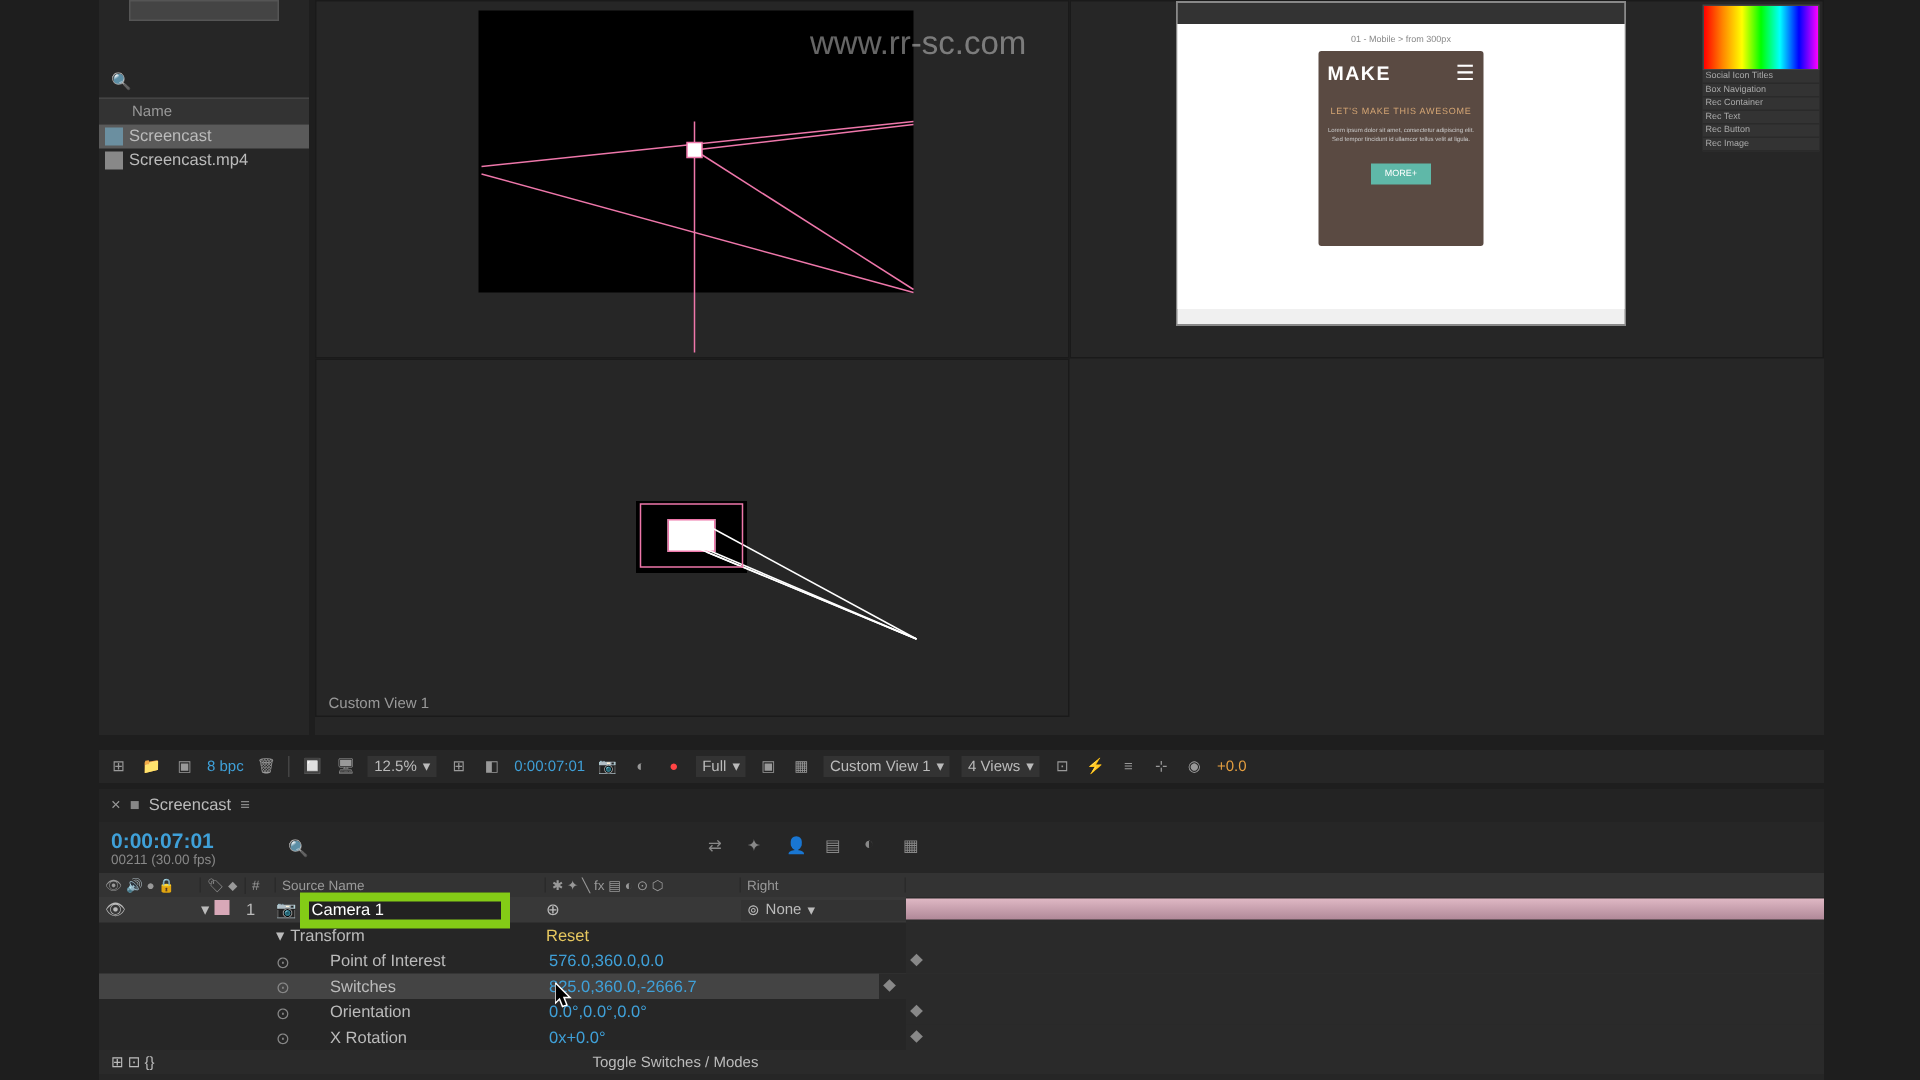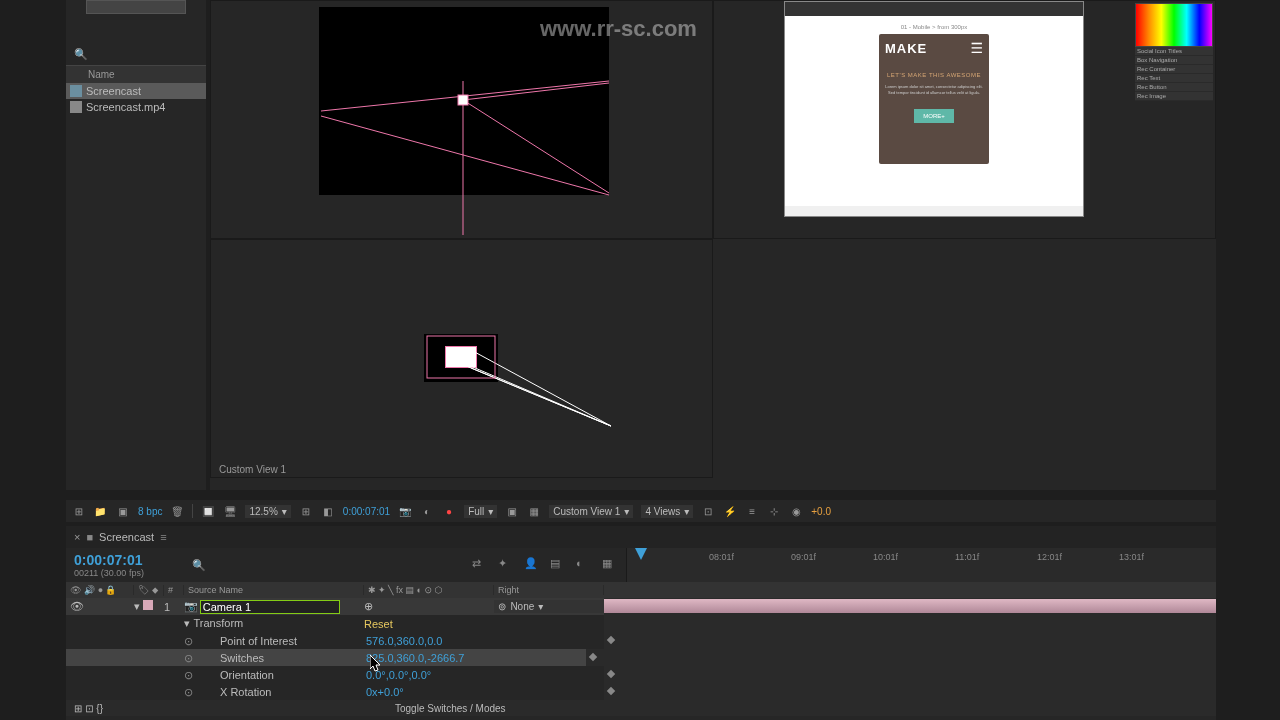--- a/index.html
+++ b/index.html
@@ -1,17 +1,17 @@
 <!DOCTYPE html>
 <html><head>
 <meta charset="utf-8">
 <style>
 * { margin: 0; padding: 0; box-sizing: border-box; font-family: Arial, sans-serif; }
 body { width: 1280px; height: 720px; background: #1e1e1e; color: #bbb; font-size: 11px; overflow: hidden; position: relative; }
-.watermark-url { position: absolute; top: 16px; left: 540px; color: rgba(255,255,255,0.4); font-size: 22px; font-weight: bold; z-index: 100; }
+.watermark-url { position: absolute; top: 16px; left: 540px; color: rgba(255,255,255,0.4); font-size: 22px; font-weight: normal; z-index: 100; }
 .project-panel { position: absolute; left: 66px; top: 0; width: 140px; height: 490px; background: #262626; }
 .thumb-preview { width: 100px; height: 14px; background: #444; margin: 0 auto 30px; border: 1px solid #555; }
 .search-row { padding: 4px 8px; display: flex; align-items: center; gap: 4px; }
 .search-row input { background: transparent; border: none; color: #999; width: 100px; font-size: 11px; outline: none; }
 .col-header { background: #333; padding: 3px 22px; color: #999; font-size: 10px; border-top: 1px solid #444; }
 .project-item { display: flex; align-items: center; padding: 2px 4px; gap: 4px; font-size: 11px; }
 .project-item.selected { background: #5a5a5a; }
 .comp-icon { width: 12px; height: 12px; background: #6b8fa0; }
 .mp4-icon { width: 12px; height: 12px; background: #888; }
 .viewports { position: absolute; left: 210px; top: 0; width: 1006px; height: 490px; background: #262626; }
@@ -52,21 +52,21 @@
 .tl-search { flex: 0 0 260px; display: flex; align-items: center; padding: 0 6px; }
 .tl-icons { flex: 0 0 180px; display: flex; align-items: center; gap: 10px; justify-content: flex-end; padding-right: 8px; }
 .tl-icon { width: 16px; height: 16px; color: #888; }
 .tl-ruler { flex: 1; position: relative; background: #2a2a2a; border-left: 1px solid #1a1a1a; display: flex; align-items: center; padding: 0 4px; }
 .ruler-tick { position: absolute; top: 4px; color: #888; font-size: 9px; }
 .playhead { position: absolute; left: 8px; top: 0; width: 12px; height: 12px; background: #3fa0d8; clip-path: polygon(0 0, 100% 0, 50% 100%); }
 .tl-cols { display: flex; height: 16px; background: #333; font-size: 9px; color: #999; align-items: center; }
 .tl-cols .seg { padding: 0 4px; border-right: 1px solid #2a2a2a; }
 .tl-row { display: flex; height: 17px; align-items: center; font-size: 11px; }
 .layer-row { background: #383838; }
-.layer-name-input { background: #222; color: #fff; border: 1px solid #84cc16; font-size: 11px; width: 140px; padding: 0 2px; }
+.layer-name-input { background: #222; color: #fff; border: 6px solid #84cc16; font-size: 11px; width: 140px; padding: 0 2px; }
 .prop-label { color: #bbb; width: 130px; padding-left: 20px; }
 .prop-row.selected { background: #444; }
 .prop-val { color: #3fa0d8; cursor: text; }
 .prop-reset { color: #e7c85f; }
 .stopwatch { width: 12px; height: 12px; color: #888; margin-right: 4px; }
 .track-area { flex: 1; background: #2a2a2a; position: relative; height: 100%; }
 .layer-bar { position: absolute; left: 0; right: 0; top: 1px; height: 14px; background: linear-gradient(#dfb8c4, #b08898); }
 .toggle-bar { height: 16px; background: #2a2a2a; display: flex; align-items: center; padding: 0 8px; gap: 12px; font-size: 10px; }
 .key-mark { position: absolute; width: 6px; height: 6px; background: #888; transform: rotate(45deg); left: 4px; }
 .dropdown { background: #333; color: #bbb; padding: 1px 4px; font-size: 10px; display: flex; align-items: center; gap: 4px; }
@@ -196,29 +196,20 @@
       <input style="background: transparent; border: none; width: 200px;">
     </div>
     <div class="tl-icons">
       <span class="tl-icon">⇄</span>
       <span class="tl-icon">✦</span>
       <span class="tl-icon">👤</span>
       <span class="tl-icon">▤</span>
       <span class="tl-icon">◐</span>
       <span class="tl-icon">▦</span>
     </div>
-    <div class="tl-ruler">
-      <div class="playhead"></div>
-      <span class="ruler-tick" style="left:82px">08:01f</span>
-      <span class="ruler-tick" style="left:164px">09:01f</span>
-      <span class="ruler-tick" style="left:246px">10:01f</span>
-      <span class="ruler-tick" style="left:328px">11:01f</span>
-      <span class="ruler-tick" style="left:410px">12:01f</span>
-      <span class="ruler-tick" style="left:492px">13:01f</span>
-    </div>
   </div>
   <div class="tl-cols">
     <div class="seg" style="width:68px">👁 🔊 ● 🔒</div>
     <div class="seg" style="width:30px">🏷 ⬥</div>
     <div class="seg" style="width:20px">#</div>
     <div class="seg" style="width:180px">Source Name</div>
     <div class="seg" style="width:130px">✱ ✦ ╲ fx ▤ ◐ ⊙ ⬡</div>
     <div class="seg" style="width:110px">Right</div>
     <div class="seg" style="flex:1"></div>
   </div>

